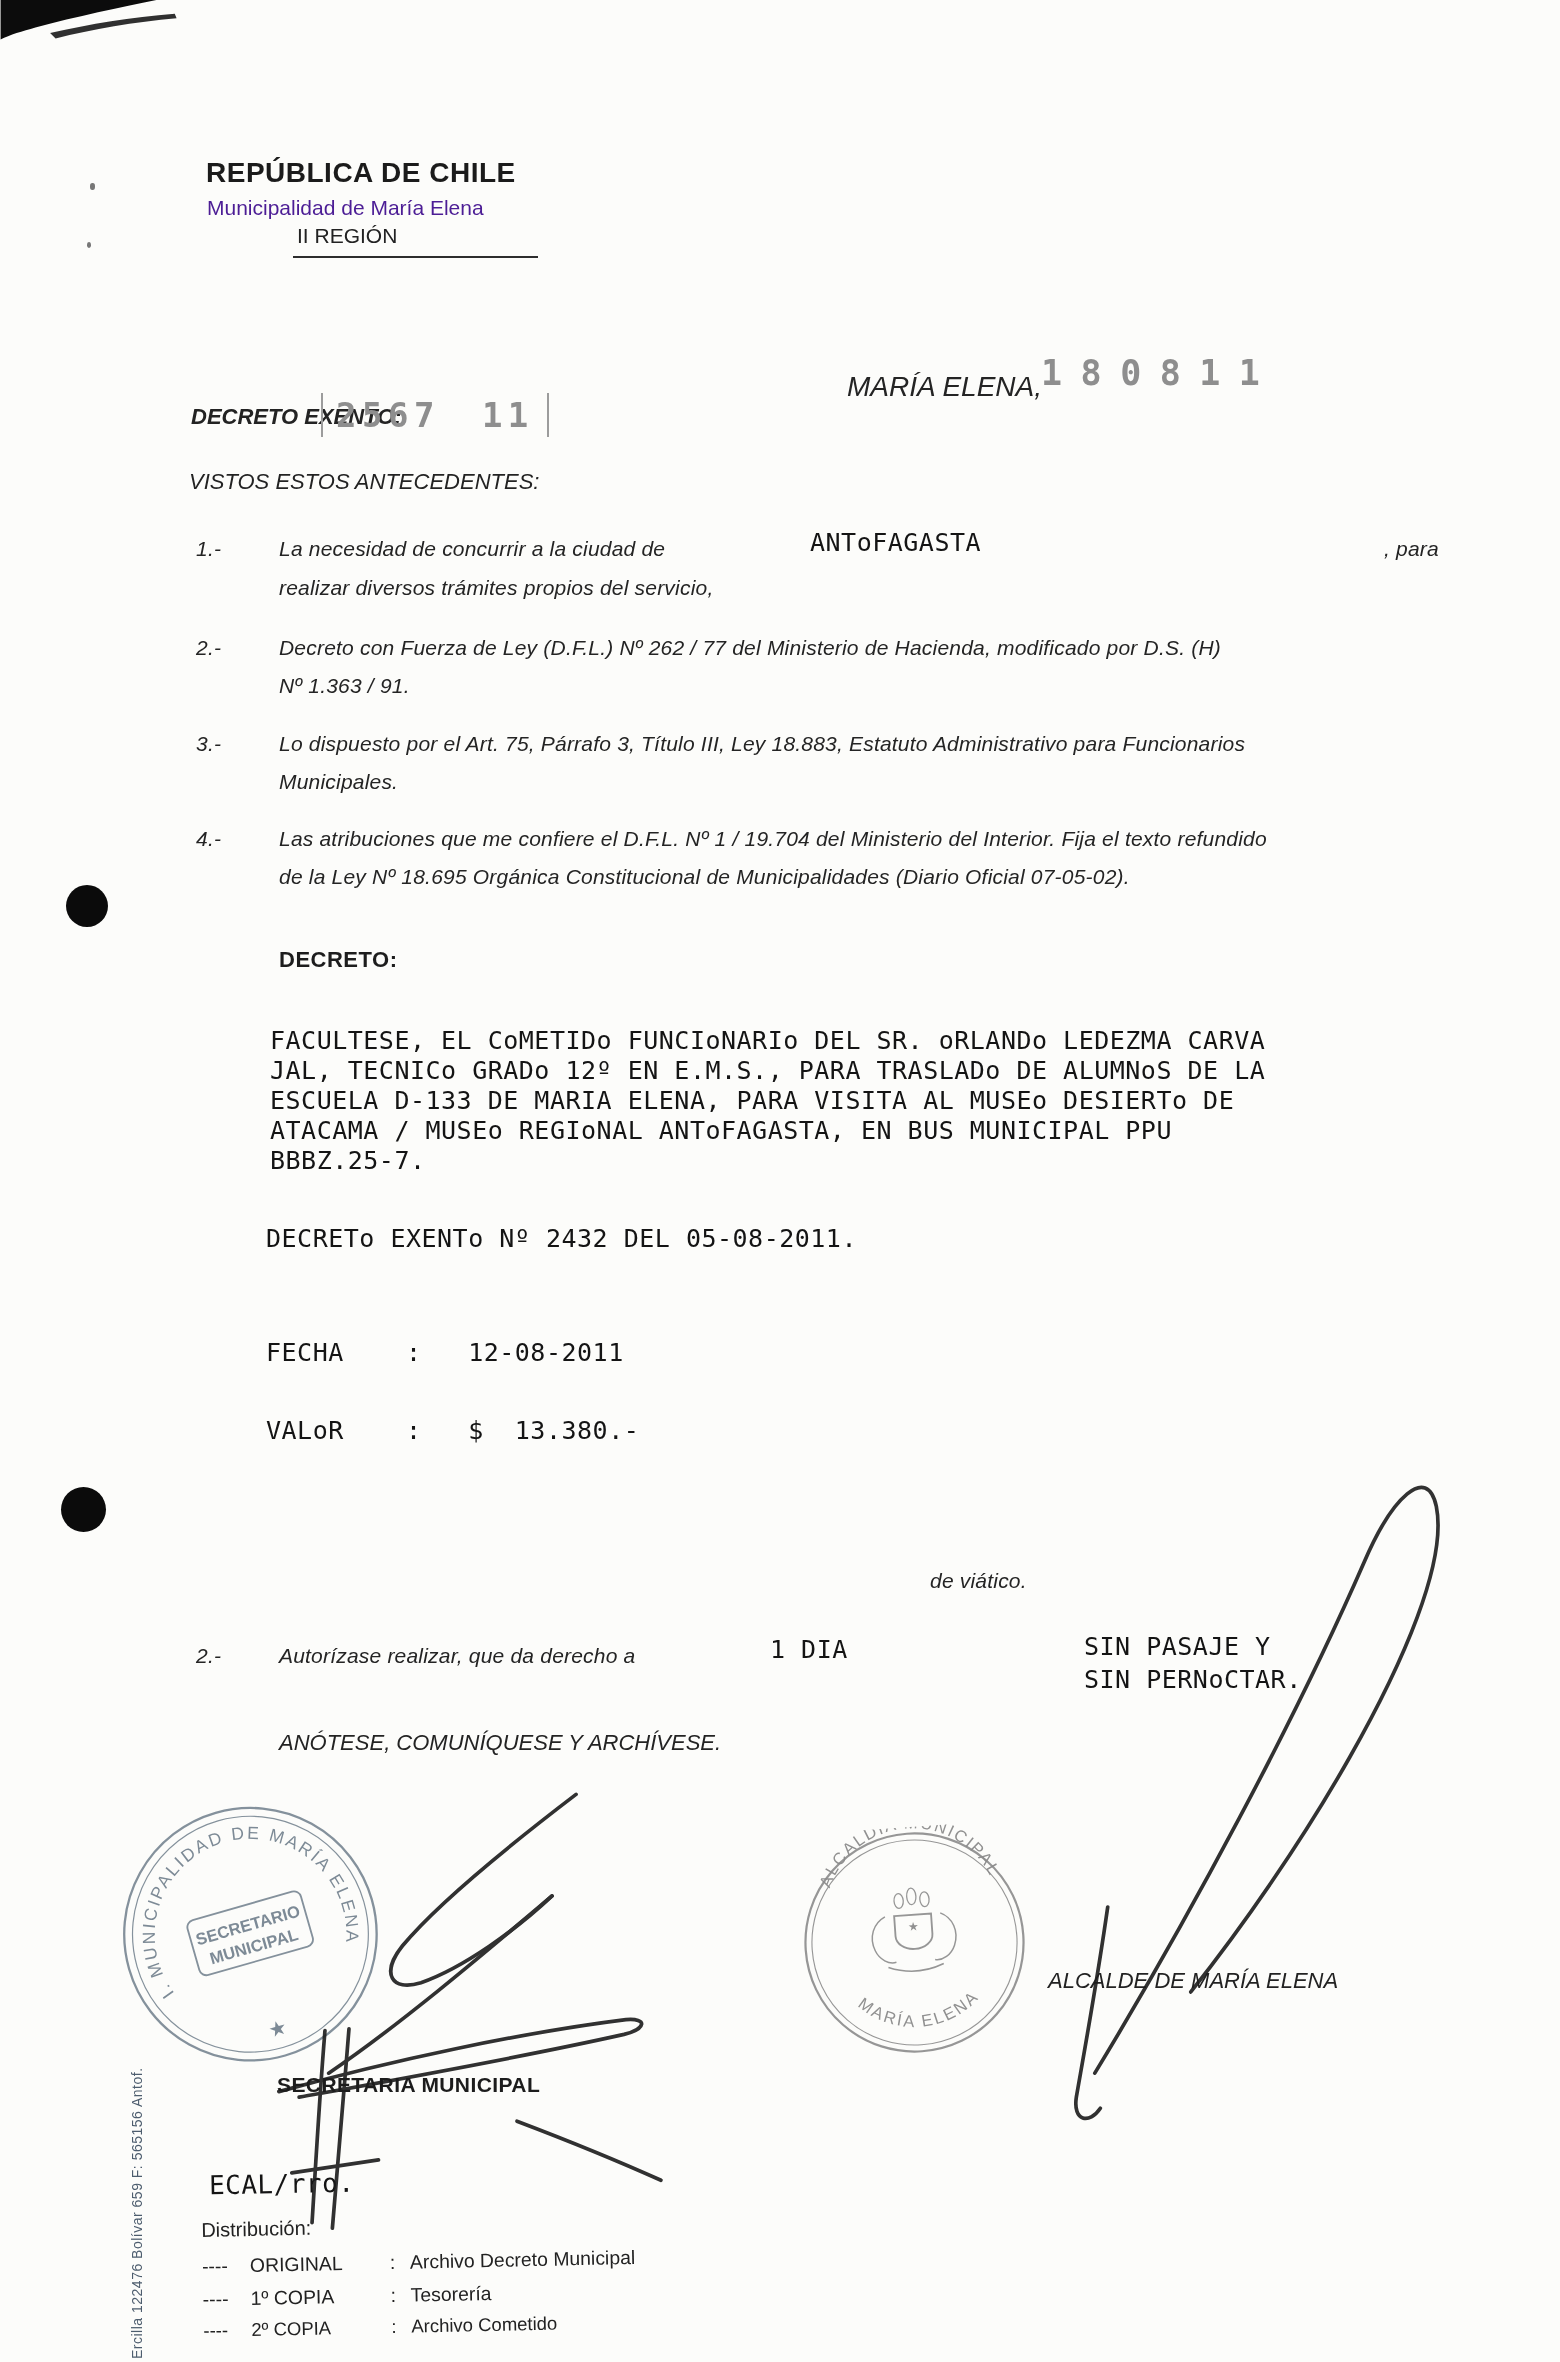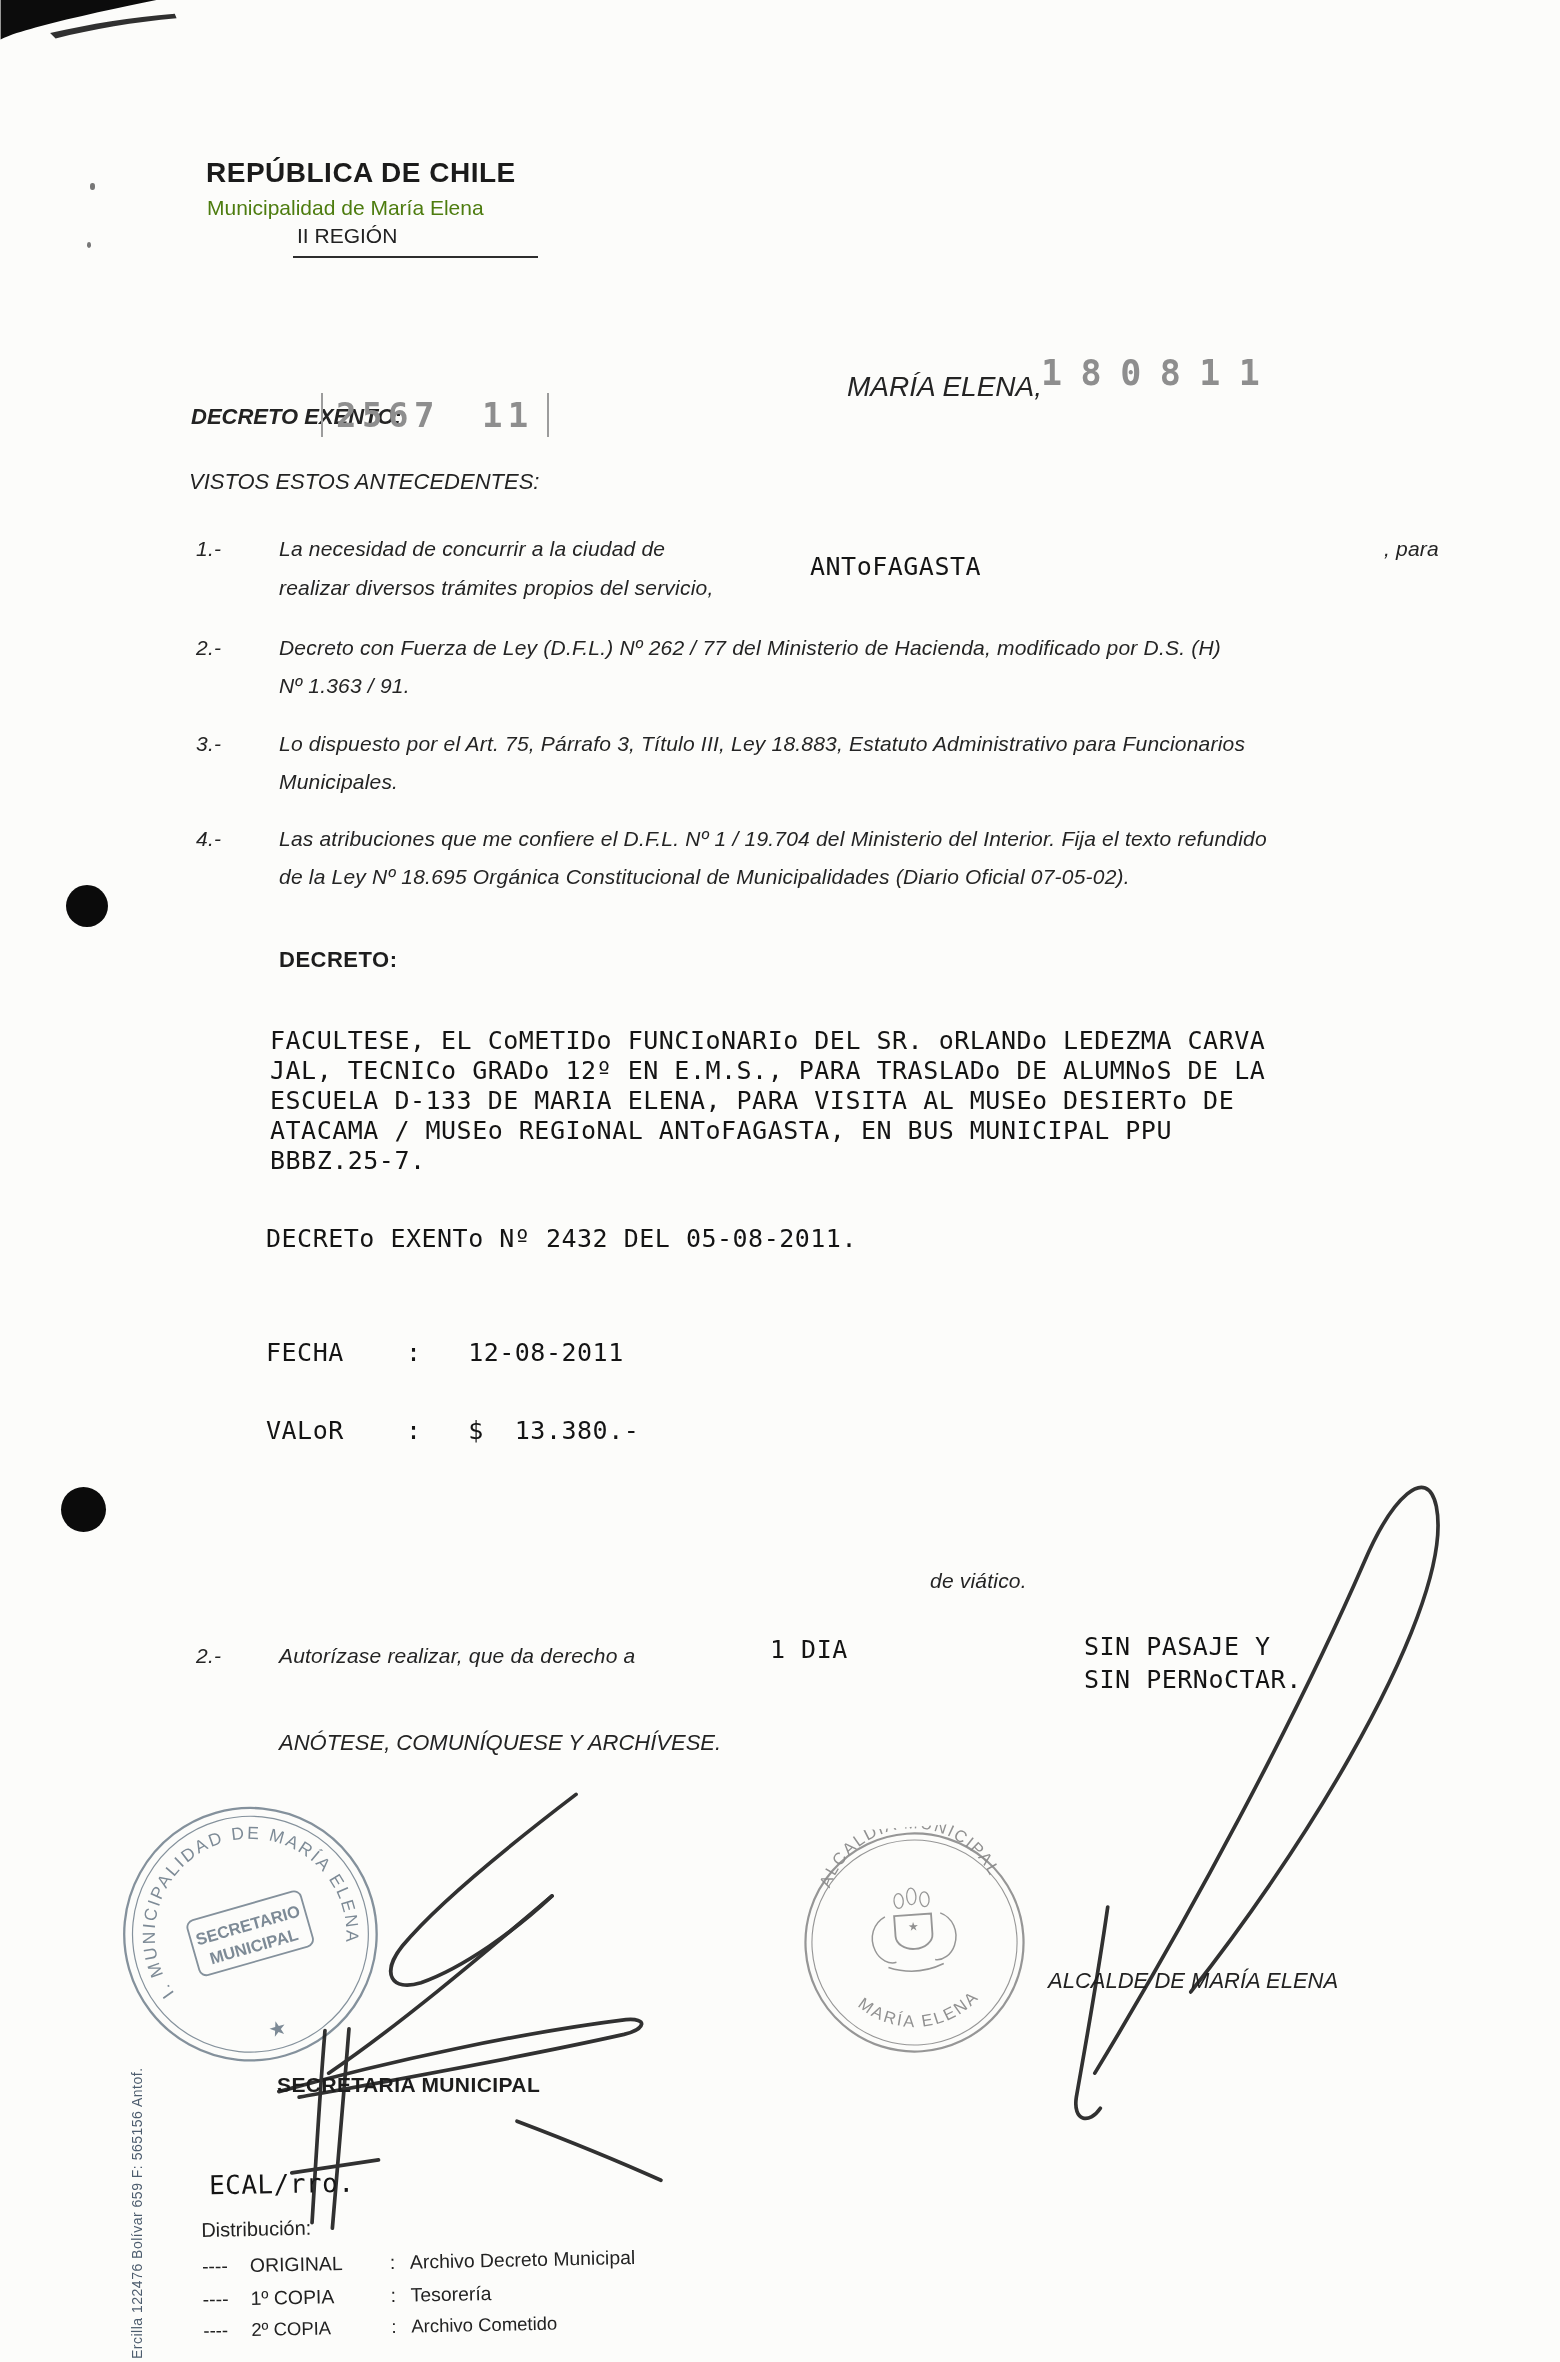--- a/index.html
+++ b/index.html
@@ -37,38 +37,38 @@
     <path d="M 0 0 L 170 0 C 132 8 82 18 38 30 C 24 34 10 38 0 43 Z" fill="#0c0c0c"></path>
     <path d="M 54 36 C 98 26 142 19 190 15 L 192 20 C 146 24 100 32 60 42 Z" fill="#0c0c0c" opacity="0.85"></path>
   </svg>
   <div class="abs speck" style="left:90px;top:183px;width:4.6px;height:6.5px;"></div>
   <div class="abs speck" style="left:87px;top:242px;width:3.7px;height:5.5px;"></div>
 
   <div class="abs hole" style="left:66px;top:885px;width:42px;height:42px;"></div>
   <div class="abs hole" style="left:61px;top:1487px;width:45px;height:45px;"></div>
 
   <div class="abs b" style="left:206px;top:157px;font-size:28px;letter-spacing:0.5px;color:#1b1b1b;">REPÚBLICA DE CHILE</div>
-  <div class="abs" style="left:207px;top:196px;font-size:21px;color:#4d7c0f;">Municipalidad de María Elena</div>
+  <div class="abs" style="left:207px;top:196px;font-size:21px;color:#4c1d95;">Municipalidad de María Elena</div>
   <div class="abs" style="left:297px;top:224px;font-size:21px;color:#222;">II REGIÓN</div>
   <div class="abs" style="left:293px;top:256px;width:245px;height:1.8px;background:#2d2d2d;"></div>
 
   <div class="abs it" style="left:847px;top:371px;font-size:28px;color:#242424;">MARÍA ELENA,</div>
   <div class="abs stampnum" style="left:1041px;top:353px;font-size:35px;letter-spacing:18.5px;">180811</div>
 
   <div class="abs it b" style="left:191px;top:404px;font-size:22px;color:#232323;">DECRETO EXENTO:</div>
   <div class="abs" style="left:321px;top:393px;display:flex;gap:42px;border-left:2.8px solid #9c9c9c;border-right:2.8px solid #9c9c9c;padding:1.8px 13px;">
     <span class="stampnum" style="font-size:34px;letter-spacing:5.5px;">2567</span>
     <span class="stampnum" style="font-size:34px;letter-spacing:5.5px;">11</span>
   </div>
 
   <div class="abs it" style="left:189px;top:469px;font-size:22px;color:#232323;">VISTOS ESTOS ANTECEDENTES:</div>
 
   <div class="abs itxt" style="left:196px;top:530px;">1.-</div>
   <div class="abs itxt" style="left:279px;top:530px;">La necesidad de concurrir a la ciudad de</div>
-  <div class="abs typed" style="left:810px;top:552px;">ANToFAGASTA</div>
+  <div class="abs typed" style="left:810px;top:528px;">ANToFAGASTA</div>
   <div class="abs itxt" style="left:1384px;top:530px;">, para</div>
   <div class="abs itxt" style="left:279px;top:569px;">realizar diversos trámites propios del servicio,</div>
 
   <div class="abs itxt" style="left:196px;top:629px;">2.-</div>
   <div class="abs itxt pre" style="left:279px;top:629px;width:1172px;">Decreto con Fuerza de Ley (D.F.L.) Nº 262 / 77 del Ministerio de Hacienda, modificado por D.S. (H)
 Nº 1.363 / 91.</div>
 
   <div class="abs itxt" style="left:196px;top:725px;">3.-</div>
   <div class="abs itxt pre" style="left:279px;top:725px;width:1172px;">Lo dispuesto por el Art. 75, Párrafo 3, Título III, Ley 18.883, Estatuto Administrativo para Funcionarios
 Municipales.</div>

